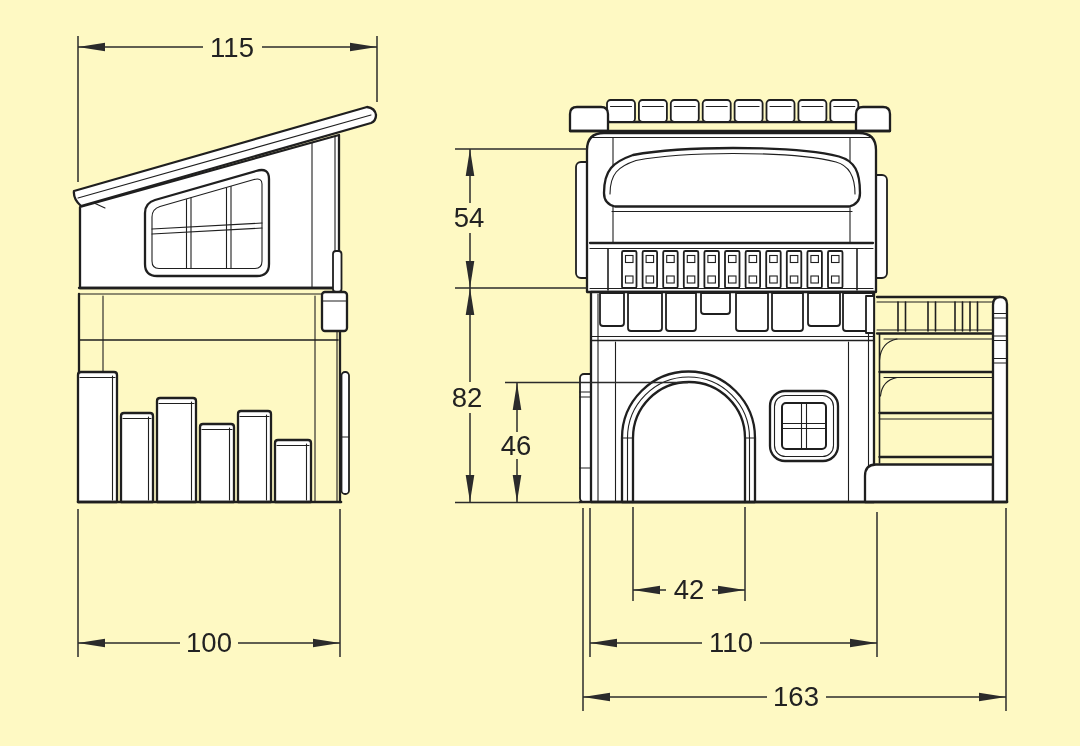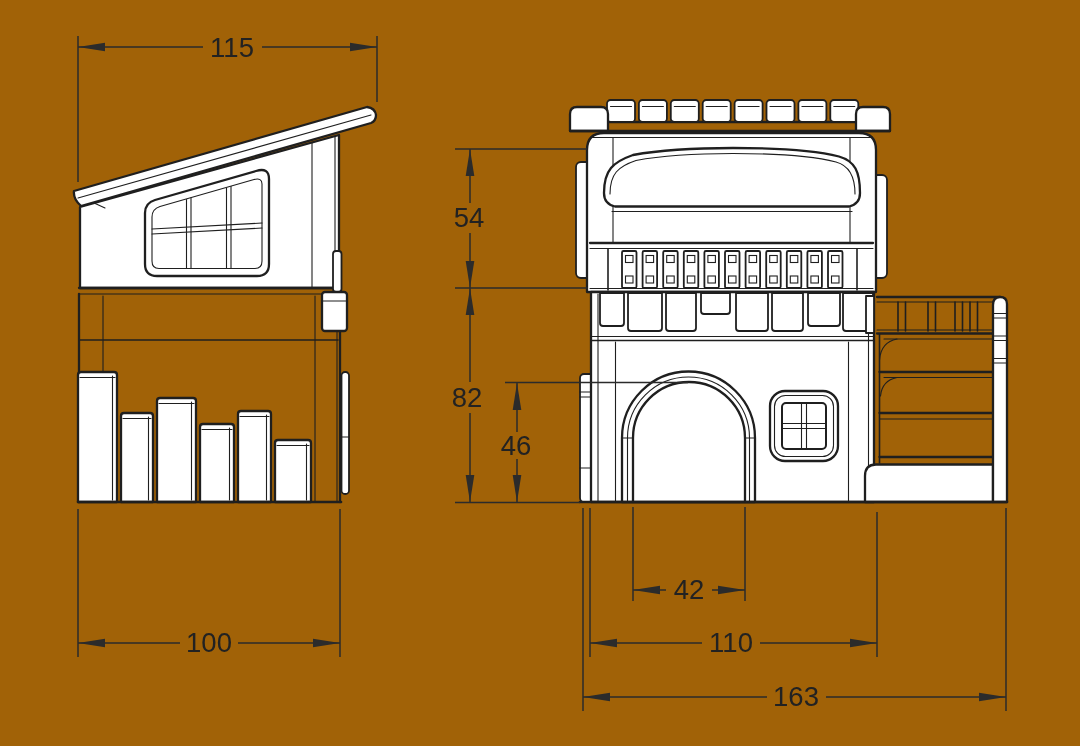--- a/index.html
+++ b/index.html
@@ -1,16 +1,16 @@
 <!DOCTYPE html>
 <html><head>
 <meta charset="utf-8">
 <style>
   html,body{margin:0;padding:0;background:#ffffff;}
-  .page{width:1080px;height:746px;background:#a16207;position:relative;overflow:hidden;
+  .page{width:1080px;height:746px;background:#fef9c3;position:relative;overflow:hidden;
         font-family:"Liberation Sans", sans-serif;}
   svg{display:block}
   
   .s2{fill:none;stroke:#1f1f1f;stroke-width:2.3;stroke-linecap:round;stroke-linejoin:round}
   .s25{fill:none;stroke:#1f1f1f;stroke-width:2.6;stroke-linecap:round;stroke-linejoin:round}
   .s15{fill:none;stroke:#1f1f1f;stroke-width:1.6;stroke-linecap:round;stroke-linejoin:round}
   .s1{fill:none;stroke:#1f1f1f;stroke-width:1.1;stroke-linecap:round;stroke-linejoin:round}
   .f{fill:#ffffff;stroke:#1f1f1f;stroke-width:2.3;stroke-linejoin:round}
   .f1{fill:#ffffff;stroke:#1f1f1f;stroke-width:1.8;stroke-linejoin:round}
   .r1{fill:none;stroke:#1f1f1f;stroke-width:1.1}

